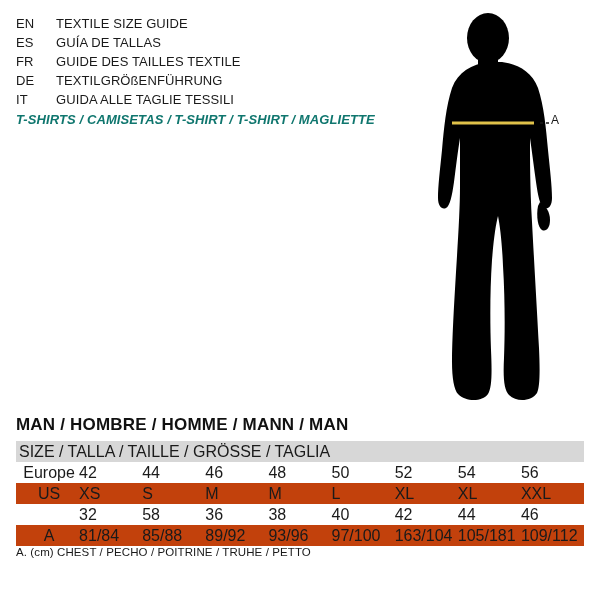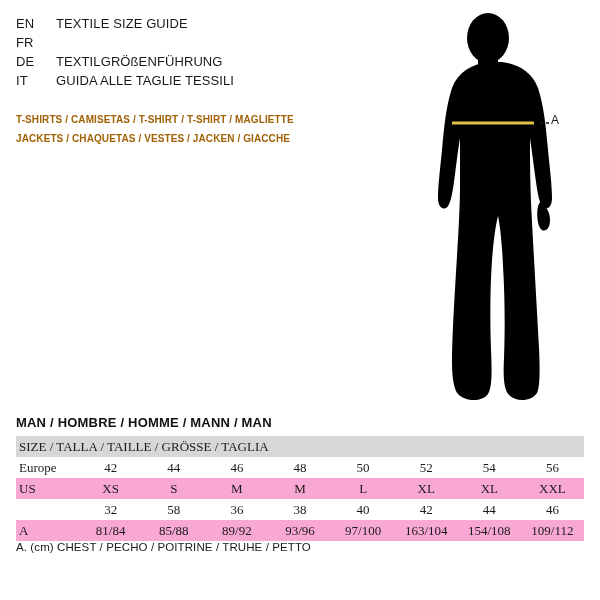--- a/index.html
+++ b/index.html
@@ -41,26 +41,27 @@
   }
 
   
   .garment-block {
     position: absolute;
     top: 110px;
     left: 16px;
     width: 400px;
   }
   .garment-line {
-    font-size: 10px;
+    font-size: 13px;
     line-height: 19px;
     font-weight: bold;
     letter-spacing: 0.1px;
     white-space: nowrap;
-    color: #a16207;
+    color: #0f766e;
+    font-style: italic;
   }
 
   
   .figure-wrap {
     position: absolute;
     left: 400px;
     top: 10px;
     width: 200px;
     height: 400px;
   }
@@ -77,54 +78,53 @@
   }
 
   
   .lower {
     position: absolute;
     left: 16px;
     top: 415px;
     width: 568px;
   }
   .man-title {
-    font-size: 13px;
+    font-size: 17px;
     font-weight: bold;
     letter-spacing: 0.2px;
     margin-bottom: 6px;
     color: #111111;
     white-space: nowrap;
   }
 
   table.size-table {
     border-collapse: collapse;
     width: 568px;
-    font-size: 13px;
+    font-size: 16px;
     table-layout: fixed;
-    font-family: Liberation Serif, serif;
   }
   table.size-table td {
     padding: 3px 0 3px 0;
     color: #1a1a1a;
+    text-align: left;
+    line-height: 15px;
+  }
+  table.size-table td.rowlabel {
     text-align: center;
-    line-height: 15px;
-  }
-  table.size-table td.rowlabel {
-    text-align: left;
     padding-left: 3px;
     width: 88px;
   }
   tr.header-row td {
     background: #d7d7d7;
     font-weight: normal;
     text-align: left;
     padding-left: 3px;
   }
   tr.shade td {
-    background: #f9a8d4;
+    background: #c2410c;
   }
   tr.plain td {
     background: #ffffff;
   }
 
   .footnote {
     margin-top: 0;
     font-size: 11.5px;
     letter-spacing: 0.1px;
     color: #1a1a1a;
@@ -133,35 +133,39 @@
 </style>
 </head>
 <body>
 
 <div class="lang-block">
   <div class="lang-row">
     <span class="lang-code">EN</span>
     <span class="lang-text">TEXTILE SIZE GUIDE</span>
   </div>
   <div class="lang-row">
+    <span class="lang-code">ES</span>
+    <span class="lang-text">GUÍA DE TALLAS</span>
+  </div>
+  <div class="lang-row">
     <span class="lang-code">FR</span>
+    <span class="lang-text">GUIDE DES TAILLES TEXTILE</span>
   </div>
   <div class="lang-row">
     <span class="lang-code">DE</span>
     <span class="lang-text">TEXTILGRÖßENFÜHRUNG</span>
   </div>
   <div class="lang-row">
     <span class="lang-code">IT</span>
     <span class="lang-text">GUIDA ALLE TAGLIE TESSILI</span>
   </div>
 </div>
 
 <div class="garment-block">
   <div class="garment-line">T-SHIRTS / CAMISETAS / T-SHIRT / T-SHIRT / MAGLIETTE</div>
-  <div class="garment-line">JACKETS / CHAQUETAS / VESTES / JACKEN / GIACCHE</div>
 </div>
 
 <div class="figure-wrap">
   <svg class="figure-svg" width="200" height="400" viewBox="0 0 200 400">
 
     <ellipse cx="88" cy="28" rx="21" ry="25" fill="#000000"></ellipse>
 
     <rect x="78" y="48" width="20" height="12" fill="#000000"></rect>
 
     <path fill="#000000" d="
@@ -250,20 +254,20 @@
       </tr>
 
       <tr class="shade">
         <td class="rowlabel">A</td>
         <td>81/84</td>
         <td>85/88</td>
         <td>89/92</td>
         <td>93/96</td>
         <td>97/100</td>
         <td>163/104</td>
-        <td>154/108</td>
+        <td>105/181</td>
         <td>109/112</td>
       </tr>
     </tbody>
   </table>
 
   <div class="footnote">A. (cm) CHEST / PECHO / POITRINE / TRUHE / PETTO</div>
 </div>
 
 </body></html>

